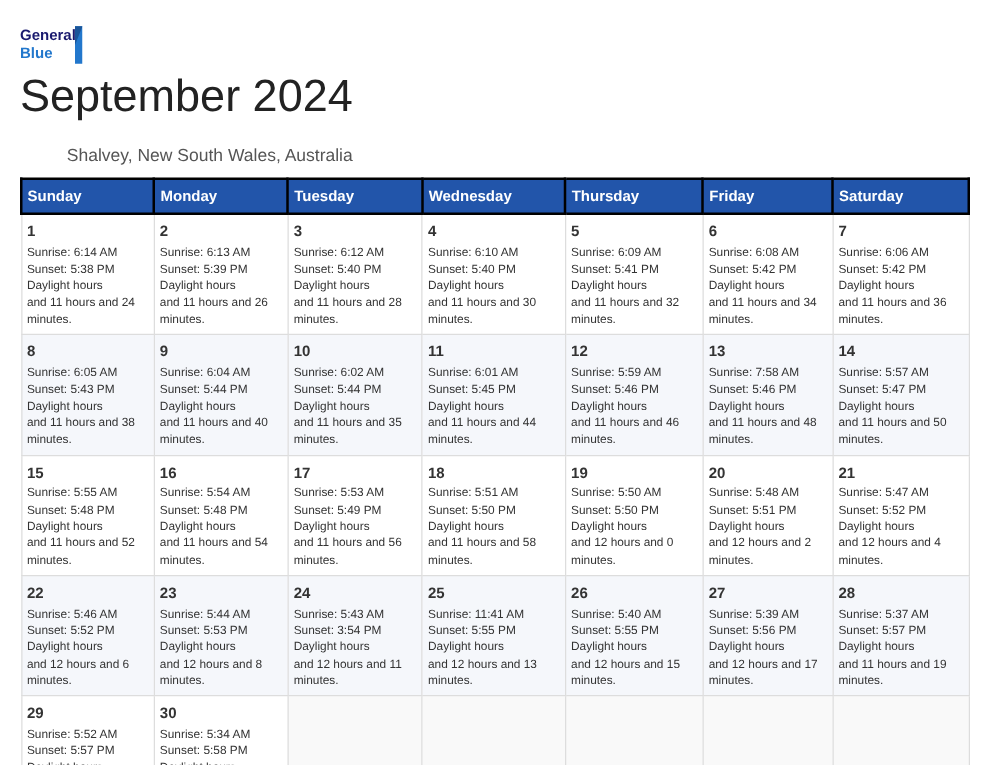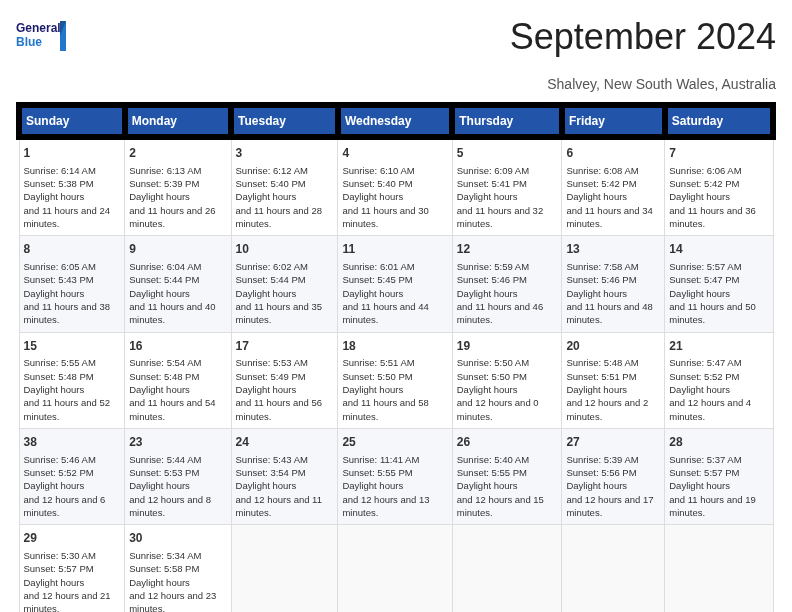--- a/index.html
+++ b/index.html
@@ -8,20 +8,21 @@
       background: #fff;
       width: 792px;
       min-height: 612px;
       padding: 16px;
     }
     .header-area {
       display: flex;
       justify-content: space-between;
       align-items: flex-start;
       margin-bottom: 10px;
+      flex-direction: column;
     }
     .logo {
       display: flex;
       align-items: center;
       font-size: 18px;
       font-weight: bold;
       color: #1a1a6e;
       line-height: 1.1;
     }
     .title-area { text-align: right; }
@@ -40,21 +41,21 @@
       border-collapse: collapse;
       font-size: 10px;
     }
     thead tr th {
       background: #2255aa;
       color: #fff;
       padding: 6px 4px;
       text-align: left;
       font-size: 12px;
       font-weight: bold;
-      border: 6px solid #000000;
+      border: 2px solid #000000;
     }
     tbody tr td {
       vertical-align: top;
       padding: 5px 4px;
       border: 1px solid #ddd;
       height: 80px;
       color: #333;
       font-size: 9.5px;
       line-height: 1.4;
       background: #fff;
@@ -251,21 +252,21 @@
         <td>
         <span class="day-num">21</span>
         <span>Sunrise: 5:47 AM</span><br>
         <span>Sunset: 5:52 PM</span><br>
         <span>Daylight hours</span><br>
         <span>and 12 hours and 4 minutes.</span>
       </td>
       </tr>
       <tr>
         <td>
-        <span class="day-num">38</span>
+        <span class="day-num">22</span>
         <span>Sunrise: 5:46 AM</span><br>
         <span>Sunset: 5:52 PM</span><br>
         <span>Daylight hours</span><br>
         <span>and 12 hours and 6 minutes.</span>
       </td>
         <td>
         <span class="day-num">23</span>
         <span>Sunrise: 5:44 AM</span><br>
         <span>Sunset: 5:53 PM</span><br>
         <span>Daylight hours</span><br>
@@ -303,21 +304,21 @@
         <span class="day-num">28</span>
         <span>Sunrise: 5:37 AM</span><br>
         <span>Sunset: 5:57 PM</span><br>
         <span>Daylight hours</span><br>
         <span>and 11 hours and 19 minutes.</span>
       </td>
       </tr>
       <tr>
         <td>
         <span class="day-num">29</span>
-        <span>Sunrise: 5:30 AM</span><br>
+        <span>Sunrise: 5:52 AM</span><br>
         <span>Sunset: 5:57 PM</span><br>
         <span>Daylight hours</span><br>
         <span>and 12 hours and 21 minutes.</span>
       </td>
         <td>
         <span class="day-num">30</span>
         <span>Sunrise: 5:34 AM</span><br>
         <span>Sunset: 5:58 PM</span><br>
         <span>Daylight hours</span><br>
         <span>and 12 hours and 23 minutes.</span>

